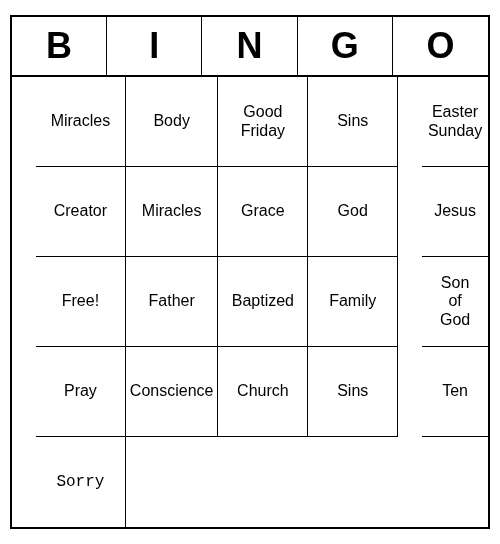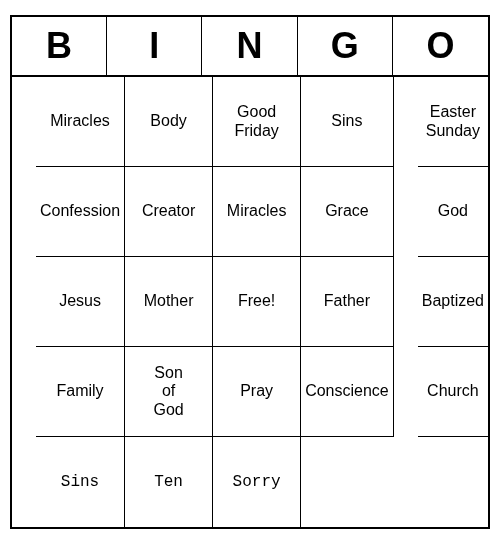--- a/index.html
+++ b/index.html
@@ -81,39 +81,33 @@
       <div class="bingo-cell">
         <span class="md">Good<br>Friday</span>
       </div>
       <div class="bingo-cell">
         <span class="xl">Sins</span>
       </div>
       <div class="bingo-cell">
         <span class="sm">Easter<br>Sunday</span>
       </div>
       <div class="bingo-cell">
-        <span class="xs">Confession</span>
-      </div>
-      <div class="bingo-cell">
         <span class="md">Creator</span>
       </div>
       <div class="bingo-cell">
         <span class="sm">Miracles</span>
       </div>
       <div class="bingo-cell">
         <span class="lg">Grace</span>
       </div>
       <div class="bingo-cell">
         <span class="xl">God</span>
       </div>
       <div class="bingo-cell">
         <span class="xl">Jesus</span>
-      </div>
-      <div class="bingo-cell">
-        <span class="lg">Mother</span>
       </div>
       <div class="bingo-cell">
         <span class="xl">Free!</span>
       </div>
       <div class="bingo-cell">
         <span class="lg">Father</span>
       </div>
       <div class="bingo-cell">
         <span class="md">Baptized</span>
       </div>

